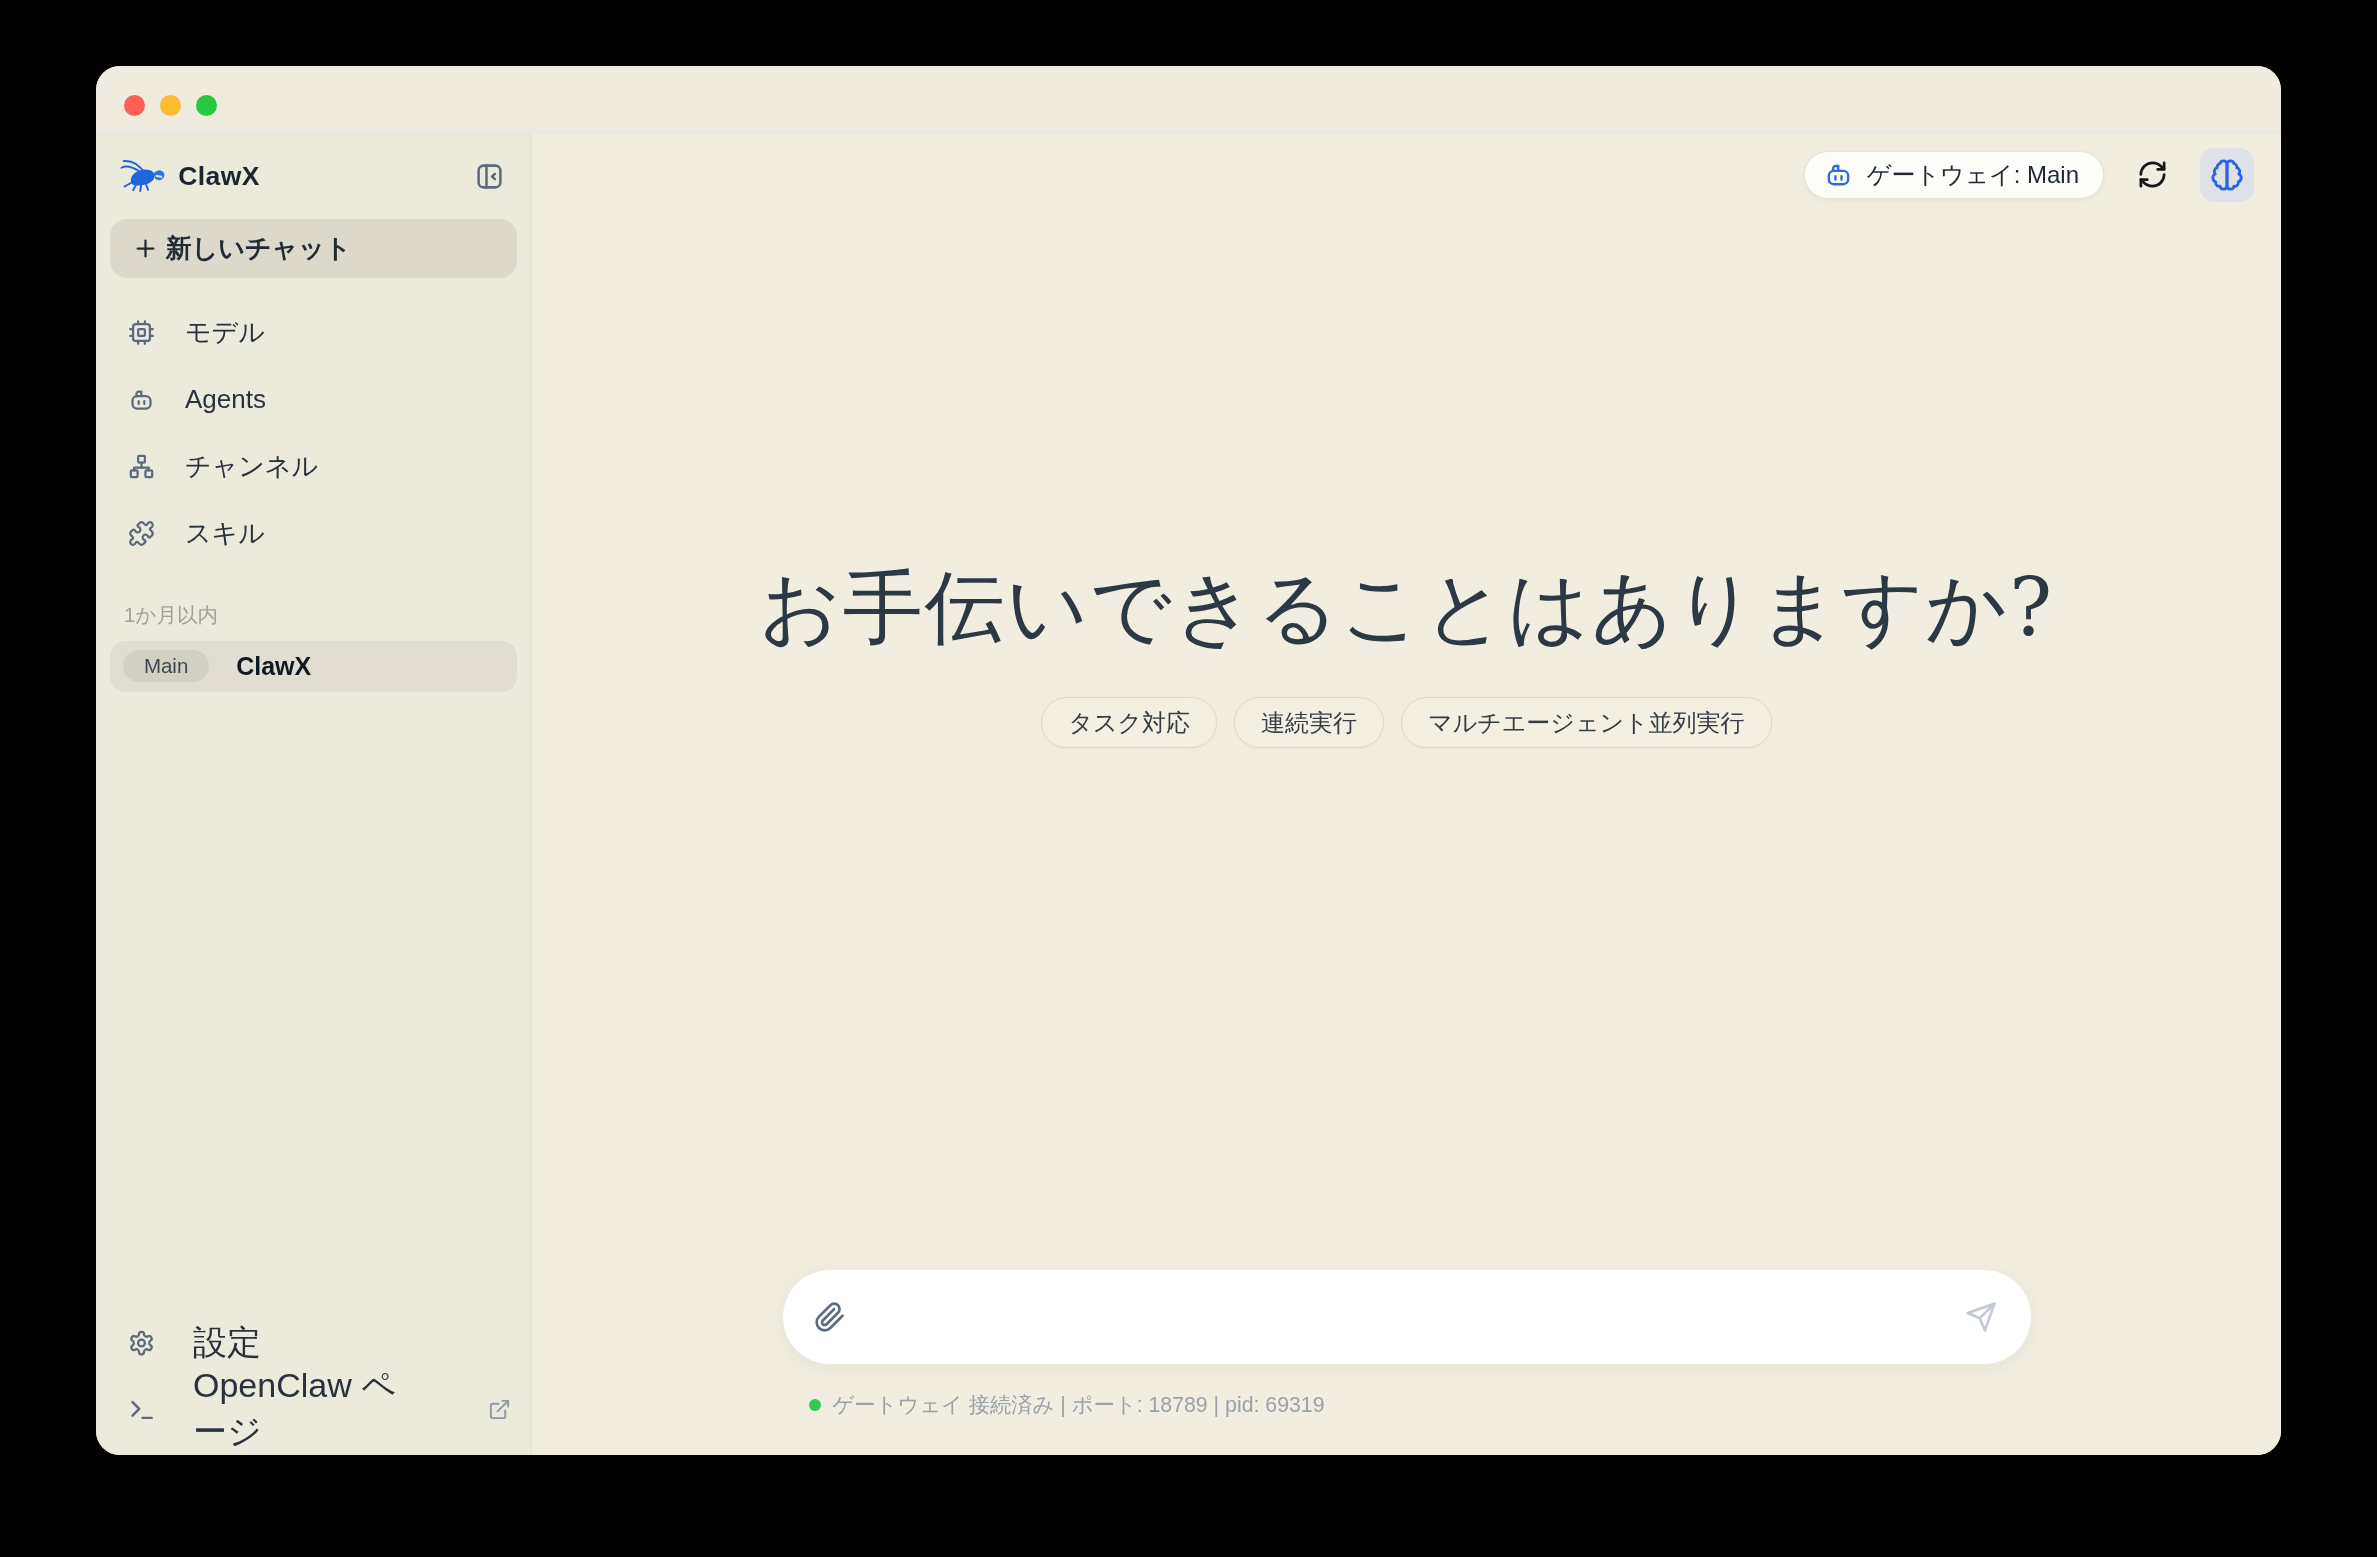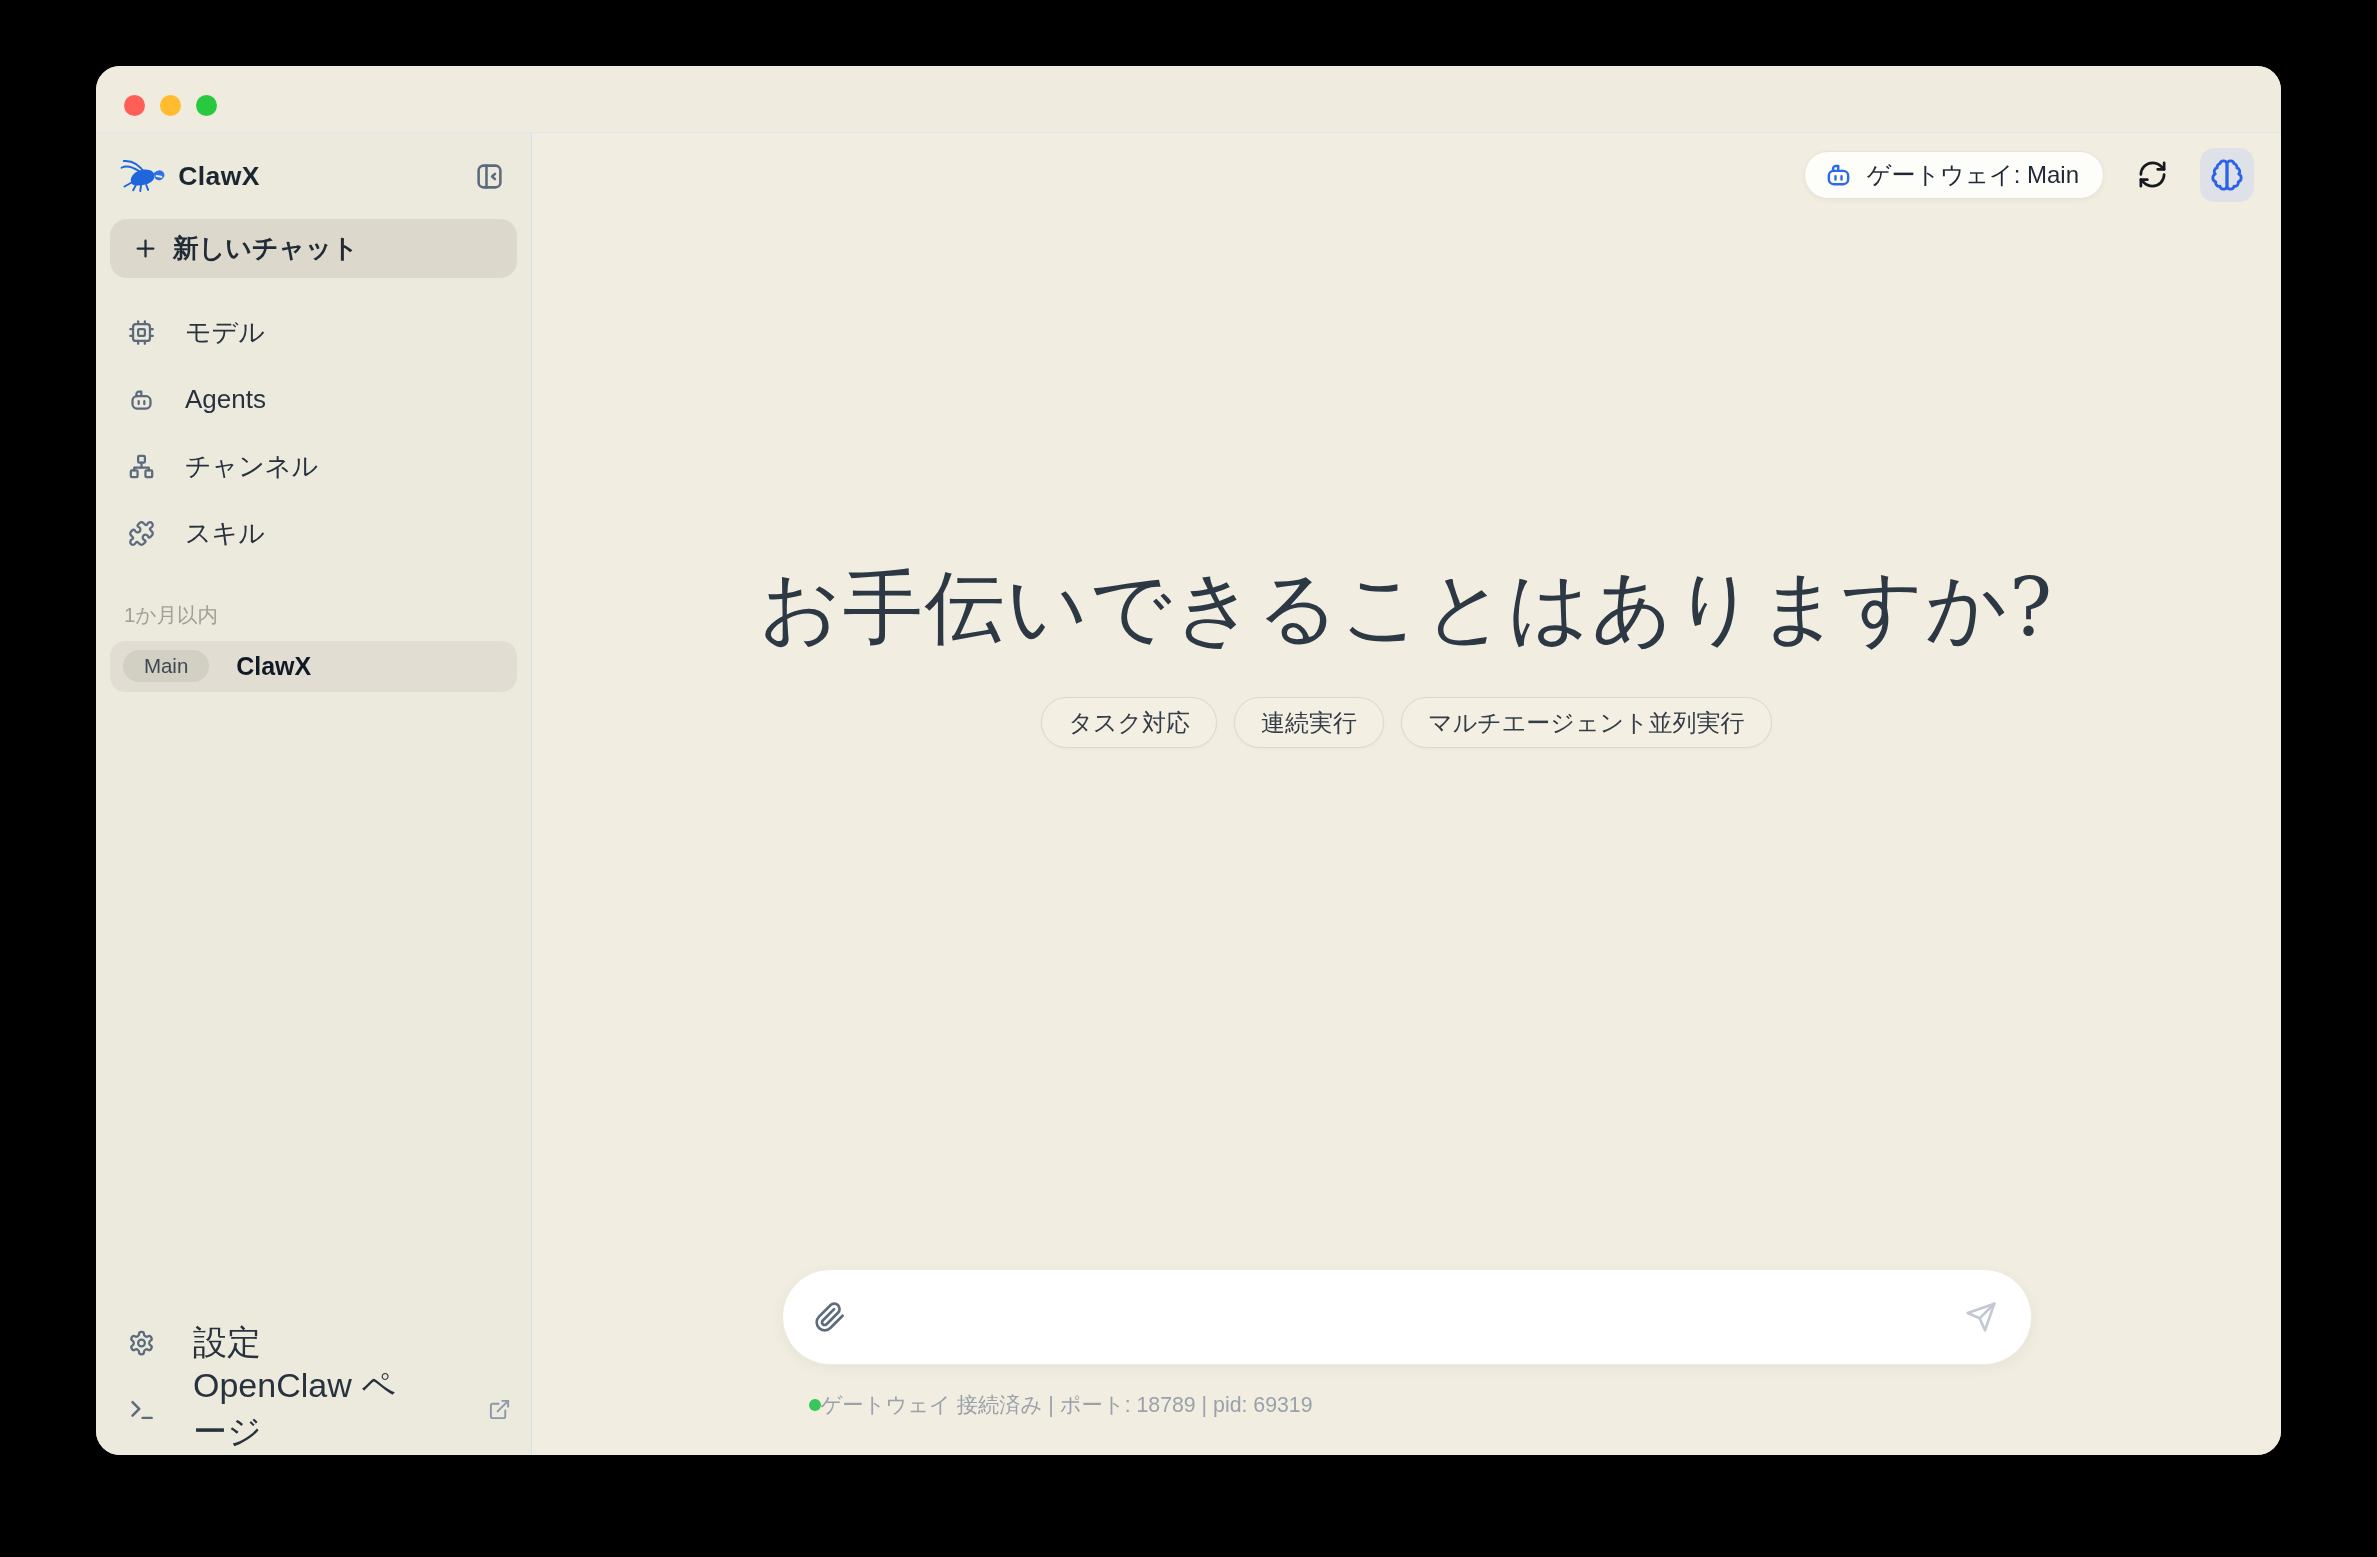--- a/index.html
+++ b/index.html
@@ -22,21 +22,21 @@
   
   .sidebar { width:436px; flex:0 0 436px; background:#ece9dd; border-right:0.9px solid #d9def0;
              display:flex; flex-direction:column; position:relative; }
   .sb-header { display:flex; align-items:center; padding:24px 26px 0 24px; }
   .logo-svg { width:48px; height:38px; }
   .app-name { margin-left:10.2px; font-size:26.5px; font-weight:bold; color:#1c2631; letter-spacing:0.4px; }
   .sb-header .spacer { flex:1; }
   .collapse-btn { width:31px; height:31px; display:flex; align-items:center; justify-content:center; cursor:pointer; }
 
   .new-chat { margin:24px 13.7px 0 13.7px; height:59px; border-radius:17px; background:#dcd8cc;
-              display:flex; align-items:center; gap:14px; padding-left:22px;
+              display:flex; align-items:center; gap:7px; padding-left:22px;
               font-size:26px; font-weight:600; color:#212b36; cursor:pointer; }
 
   .sb-nav { margin-top:20.5px; }
   .nav-item { height:67px; display:flex; align-items:center; gap:30px; padding-left:32px;
               font-size:26px; font-weight:500; color:#28323e; cursor:pointer; }
   .nav-icon { width:27px; height:27px; display:flex; }
 
   .section-label { margin:34px 0 12px 28px; font-size:20.5px; color:#a09f96; }
 
   .chat-item { margin:0 13.7px; height:51px; border-radius:15.4px; background:#e1ddd2;
@@ -75,21 +75,21 @@
 
   .composer { position:absolute; left:50%; transform:translateX(-50%); bottom:36px; width:1250px; }
   .input-pill { height:96px; background:#ffffff; border:0.9px solid #edebe0; border-radius:49px;
                 display:flex; align-items:center; padding:0 34px 0 31px;
                 box-shadow:0 3.4px 13.7px rgba(70,65,45,.06); }
   .attach-btn { width:32px; height:32px; flex:0 0 32px; }
   .msg-input { flex:1; border:none; outline:none; background:transparent; height:100%;
                font-size:26px; color:#222c38; padding:0 20.5px; font-family:inherit; }
   .send-btn { width:32px; height:32px; flex:0 0 32px; }
 
-  .status-row { margin-top:25px; padding-left:27px; display:flex; align-items:center; }
+  .status-row { margin-top:25px; padding-left:27px; display:flex; align-items:center; gap:12px; }
   .status-dot { width:12px; height:12px; border-radius:50%; background:#34c759; }
   .status-text { font-size:21.3px; color:#99a1aa; }
 
   svg { display:block; }
 </style>
 </head>
 <body>
 
 <div class="window">
 

